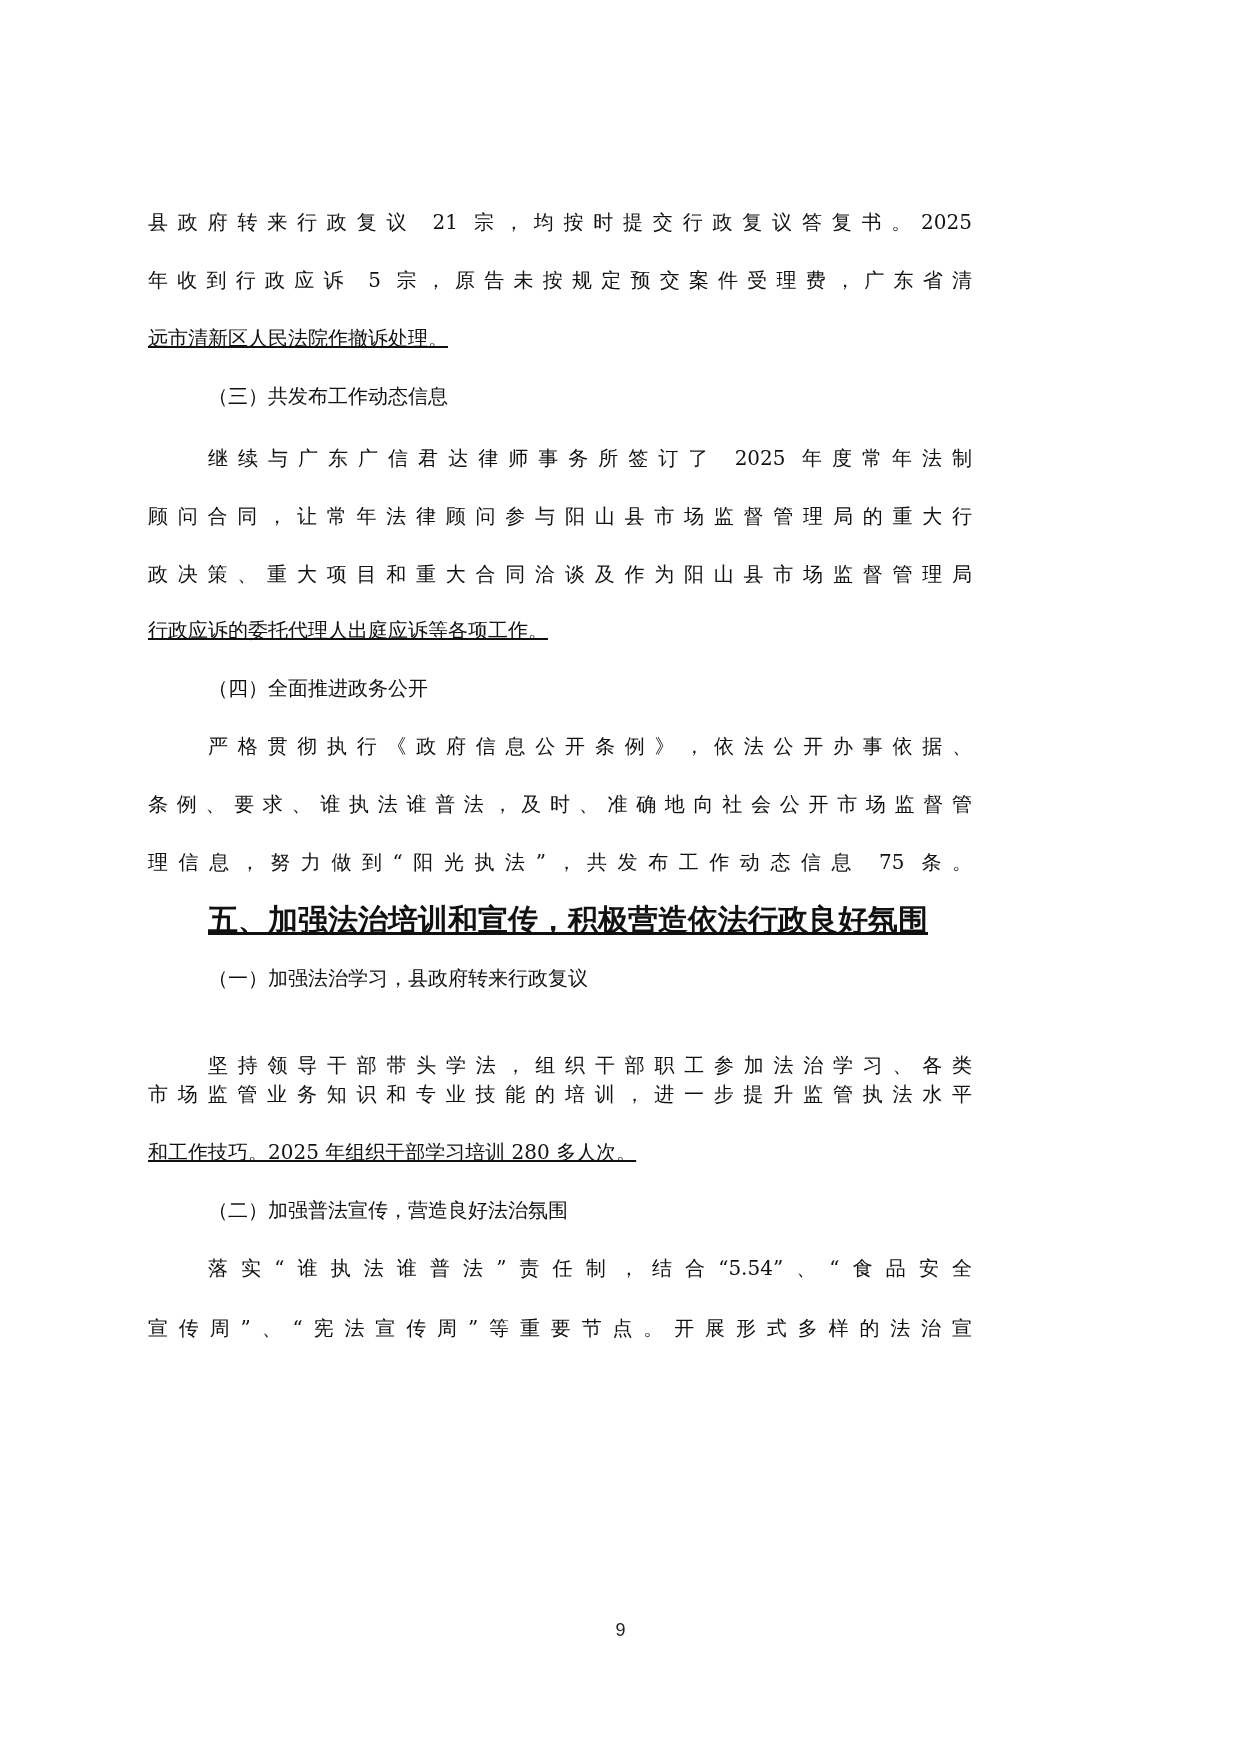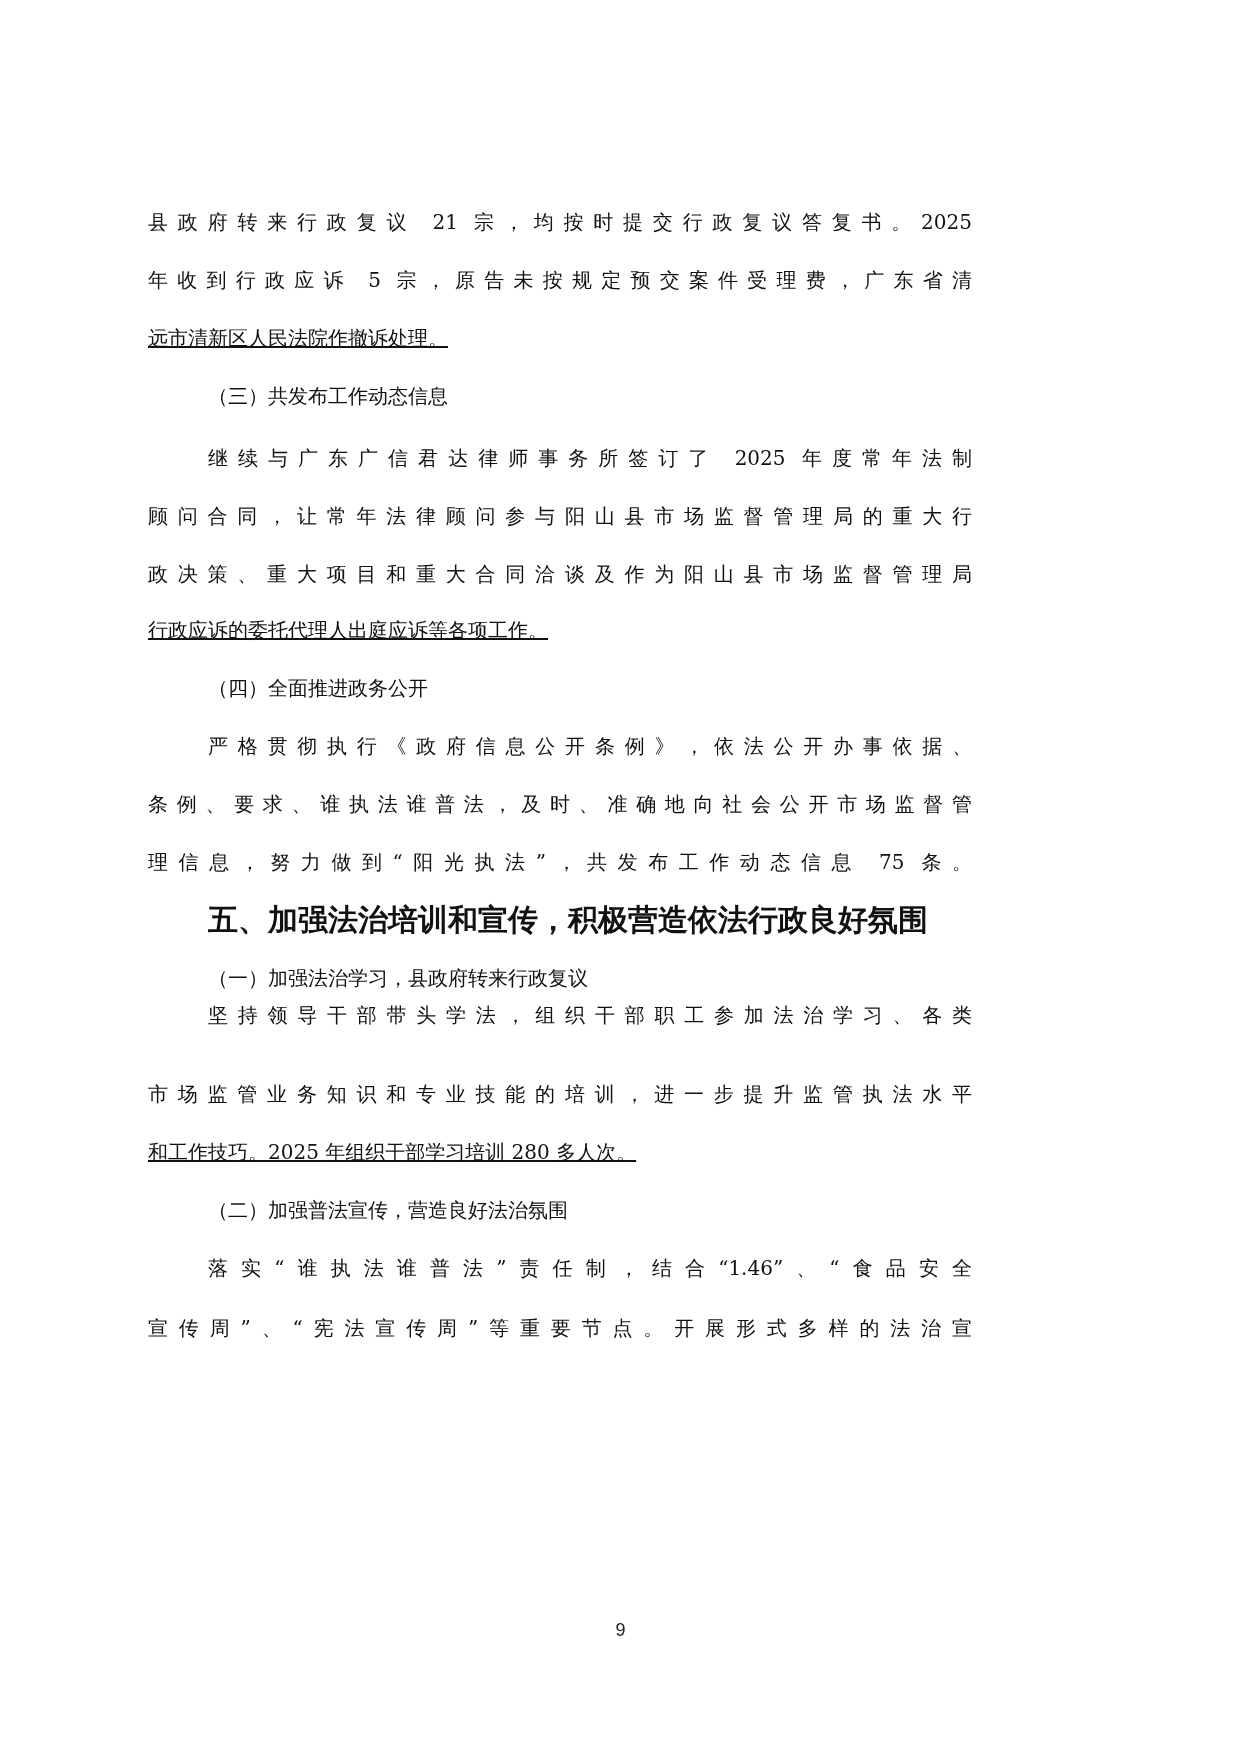--- a/index.html
+++ b/index.html
@@ -41,20 +41,21 @@
       left: 60px;
       width: 764px;
     }
     .line.heading {
       text-align-last: left;
     }
     .line.bold {
       font-family: "DejaVu Sans", "Liberation Sans", sans-serif;
       font-weight: bold;
       font-size: 30px;
+      text-decoration: underline;
     }
     .page-number {
       position: absolute;
       left: 0;
       width: 1241px;
       top: 1620px;
       text-align: center;
       font-family: "Liberation Sans", "DejaVu Sans", sans-serif;
       font-size: 18px;
       color: #222222;
@@ -78,23 +79,23 @@
   <div class="line indent heading" style="top:659px">（四）全面推进政务公开</div>
 
   <div class="line indent" style="top:717px">严格贯彻执行《政府信息公开条例》，依法公开办事依据、</div>
   <div class="line" style="top:775px">条例、要求、谁执法谁普法，及时、准确地向社会公开市场监督管</div>
   <div class="line" style="top:833px">理信息，努力做到“阳光执法”，共发布工作动态信息 75 条。</div>
 
   <div class="line indent bold heading" style="top:891px">五、加强法治培训和宣传，积极营造依法行政良好氛围</div>
 
   <div class="line indent heading" style="top:949px">（一）加强法治学习，县政府转来行政复议</div>
 
-  <div class="line indent" style="top:986px">坚持领导干部带头学法，组织干部职工参加法治学习、各类</div>
+  <div class="line indent" style="top:1036px">坚持领导干部带头学法，组织干部职工参加法治学习、各类</div>
   <div class="line" style="top:1065px">市场监管业务知识和专业技能的培训，进一步提升监管执法水平</div>
   <div class="line last" style="top:1123px">和工作技巧。2025 年组织干部学习培训 280 多人次。</div>
 
   <div class="line indent heading" style="top:1181px">（二）加强普法宣传，营造良好法治氛围</div>
 
-  <div class="line indent" style="top:1239px">落实“谁执法谁普法”责任制，结合“1.46”、“食品安全</div>
+  <div class="line indent" style="top:1239px">落实“谁执法谁普法”责任制，结合“5.54”、“食品安全</div>
   <div class="line" style="top:1299px">宣传周”、“宪法宣传周”等重要节点。开展形式多样的法治宣</div>
 </div>
 
 <div class="page-number">9</div>
 
 </body></html>

